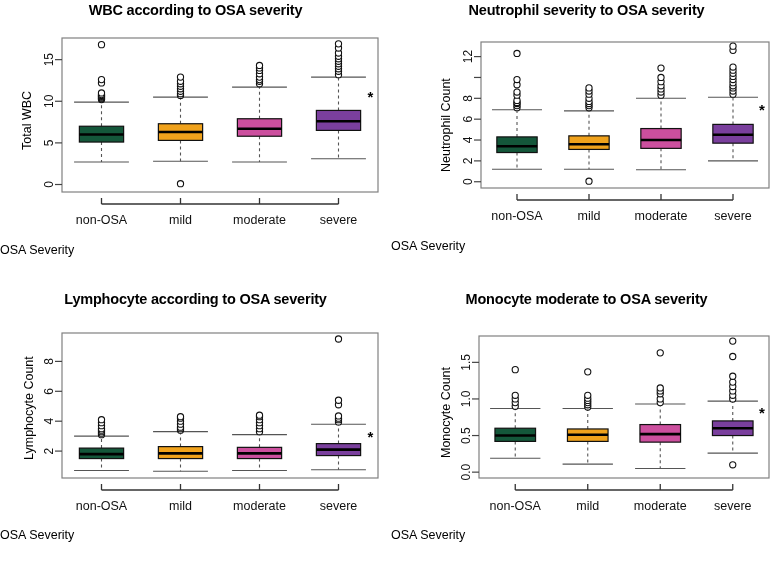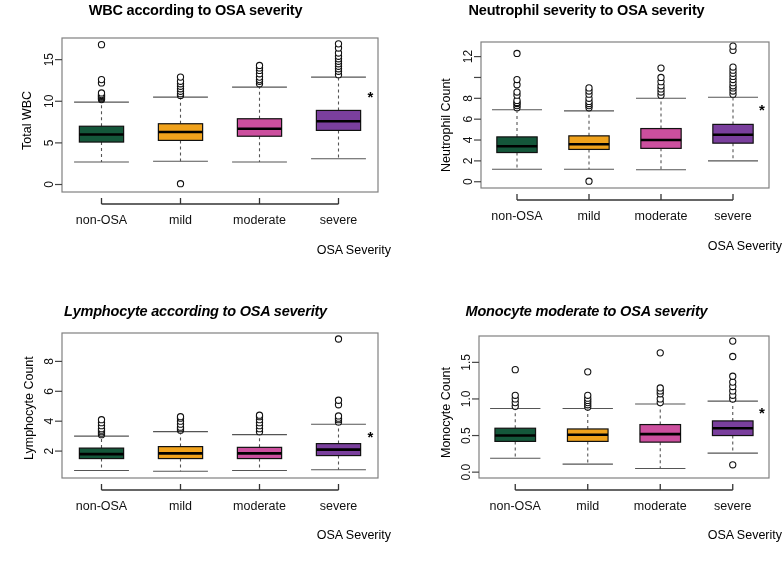--- a/index.html
+++ b/index.html
@@ -6,24 +6,24 @@
   body{width:782px;height:571px;font-family:"Liberation Sans",sans-serif;color:#000;}
   #figure{position:relative;width:782px;height:571px;overflow:hidden;background:#fff;padding-left:44px;}
   .panel{position:absolute;width:391px;height:285px;}
   .panel.p-tl{left:0;top:0;}
   .panel.p-tr{left:391px;top:0;}
   .panel.p-bl{left:0;top:285px;height:286px;}
   .panel.p-br{left:391px;top:285px;height:286px;}
   .ptitle{position:absolute;left:0;right:0;top:2px;text-align:center;
           font-size:14.5px;font-weight:bold;letter-spacing:-0.2px;
           font-family:"Liberation Sans",sans-serif;}
-  .p-bl .ptitle,.p-br .ptitle{top:18px;font-style:italic;}
+  .p-bl .ptitle,.p-br .ptitle{top:6px;}
   .ylab{position:absolute;font-size:12.5px;font-family:"Liberation Sans",sans-serif;
         transform:rotate(-90deg);transform-origin:left top;white-space:nowrap;}
-  .xlab{position:absolute;left:0;right:0;text-align:right;font-size:12.5px;
+  .xlab{position:absolute;left:0;right:0;text-align:left;font-size:12.5px;
         font-family:"Liberation Sans",sans-serif;}
   .plotsvg{position:absolute;left:0;top:0;}
   .ytick-txt{font-size:12px;font-family:"Liberation Sans",sans-serif;fill:#111;}
   .xtick-txt{font-size:12.5px;font-family:"Liberation Sans",sans-serif;fill:#111;}
   .star{font-size:15px;font-weight:bold;font-family:"Liberation Sans",sans-serif;fill:#000;}
 </style>
 </head>
 <body>
 
 <div id="figure">

